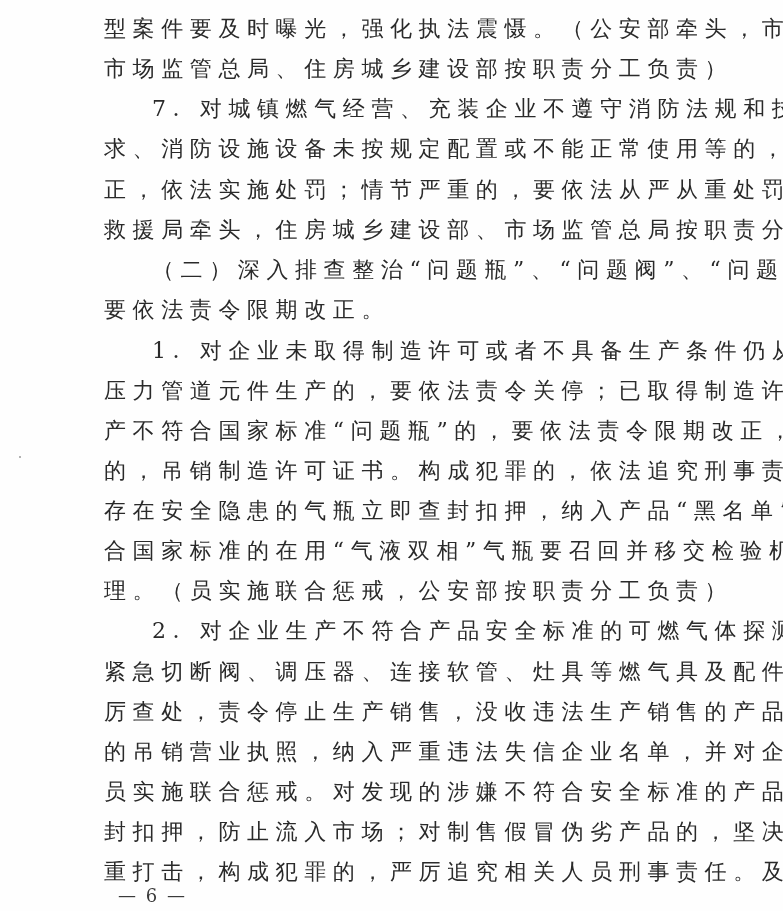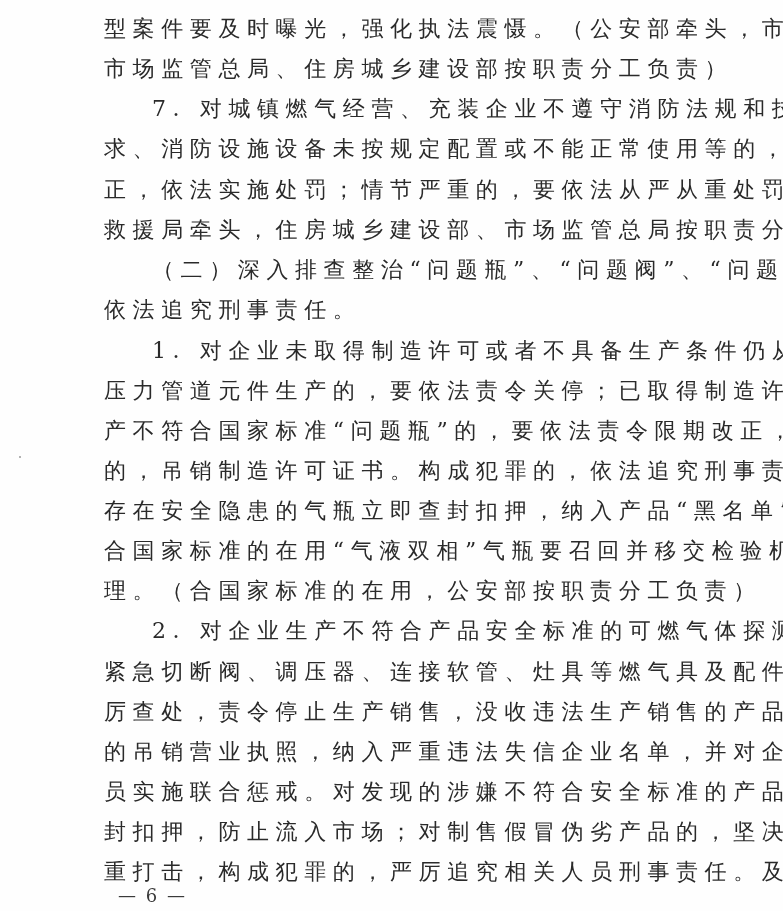--- a/index.html
+++ b/index.html
@@ -65,29 +65,29 @@
 
   <div class="line" style="top:14px">型案件要及时曝光，强化执法震慑。（公安部牵头，市场监管总局、</div>
   <div class="line last" style="top:54px">市场监管总局、住房城乡建设部按职责分工负责）</div>
 
   <div class="line indent" style="top:94px">7. 对城镇燃气经营、充装企业不遵守消防法规和技术标准要</div>
   <div class="line" style="top:134px">求、消防设施设备未按规定配置或不能正常使用等的，要责令改</div>
   <div class="line" style="top:175px">正，依法实施处罚；情节严重的，要依法从严从重处罚。（国家消防</div>
   <div class="line last" style="top:215px">救援局牵头，住房城乡建设部、市场监管总局按职责分工负责）</div>
 
   <div class="line indent" style="top:255px">（二）深入排查整治“问题瓶”、“问题阀”、“问题软管”等燃气具</div>
-  <div class="line last" style="top:295px">依法追究刑事责任。</div>
+  <div class="line last" style="top:295px">要依法责令限期改正。</div>
 
   <div class="line indent" style="top:336px">1. 对企业未取得制造许可或者不具备生产条件仍从事气瓶和</div>
   <div class="line" style="top:376px">压力管道元件生产的，要依法责令关停；已取得制造许可的企业生</div>
   <div class="line" style="top:416px">产不符合国家标准“问题瓶”的，要依法责令限期改正，情节严重</div>
   <div class="line" style="top:456px">的，吊销制造许可证书。构成犯罪的，依法追究刑事责任。对发现</div>
   <div class="line" style="top:496px">存在安全隐患的气瓶立即查封扣押，纳入产品“黑名单”。对不符</div>
   <div class="line" style="top:536px">合国家标准的在用“气液双相”气瓶要召回并移交检验机构报废处</div>
-  <div class="line last" style="top:576px">理。（合国家标准的在用，公安部按职责分工负责）</div>
+  <div class="line last" style="top:576px">理。（员实施联合惩戒，公安部按职责分工负责）</div>
 
   <div class="line indent" style="top:616px">2. 对企业生产不符合产品安全标准的可燃气体探测器及燃气</div>
   <div class="line" style="top:657px">紧急切断阀、调压器、连接软管、灶具等燃气具及配件的行为要严</div>
   <div class="line" style="top:697px">厉查处，责令停止生产销售，没收违法生产销售的产品，情节严重</div>
   <div class="line" style="top:737px">的吊销营业执照，纳入严重违法失信企业名单，并对企业及相关人</div>
   <div class="line" style="top:777px">员实施联合惩戒。对发现的涉嫌不符合安全标准的产品要及时查</div>
   <div class="line" style="top:817px">封扣押，防止流入市场；对制售假冒伪劣产品的，坚决依法从快从</div>
 
   <div class="line" style="top: 857px;">重打击，构成犯罪的，严厉追究相关人员刑事责任。及时曝光典型</div>
 

